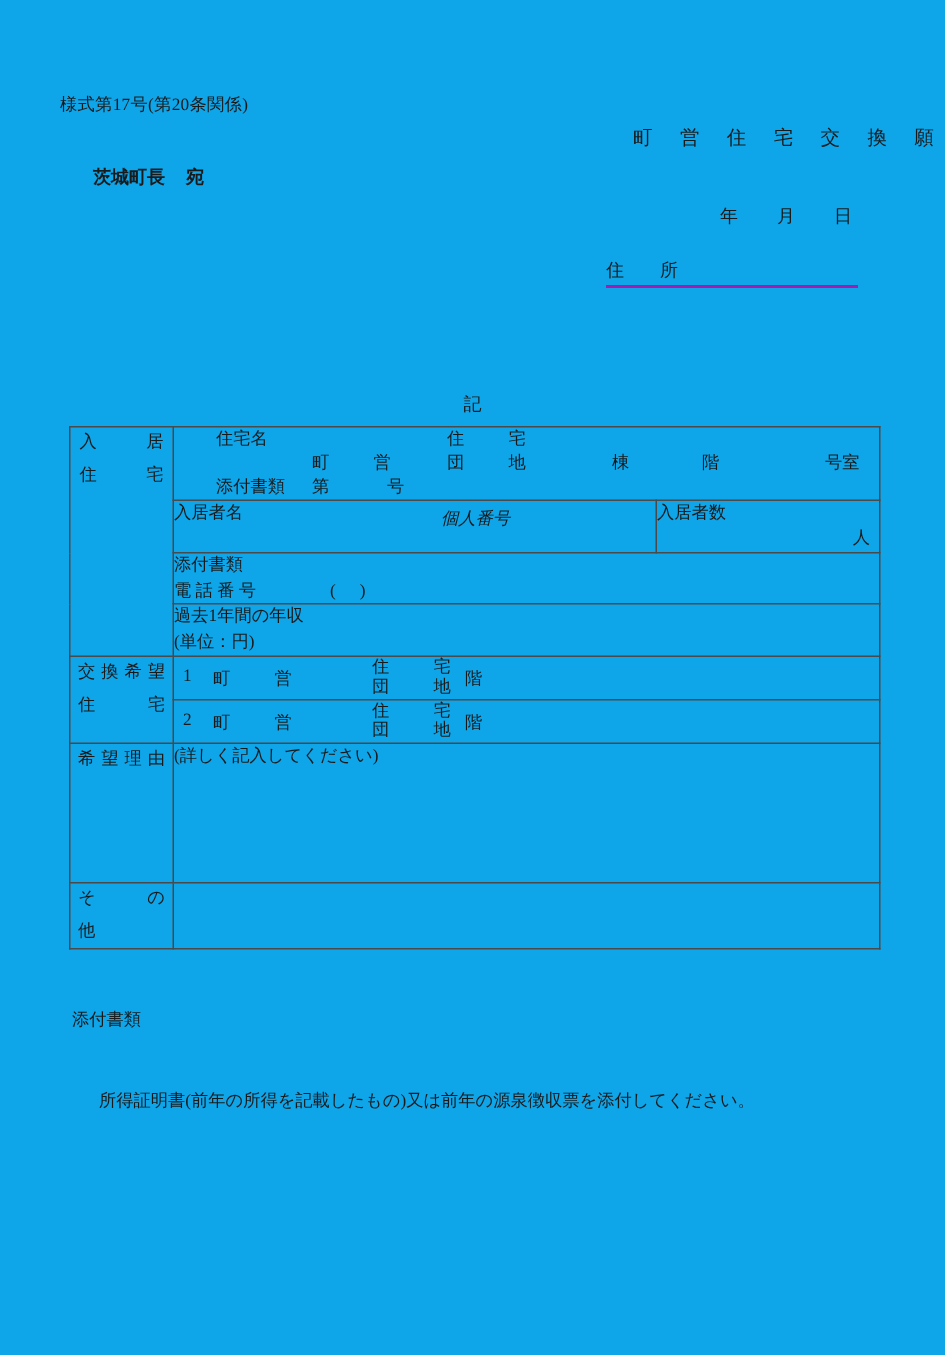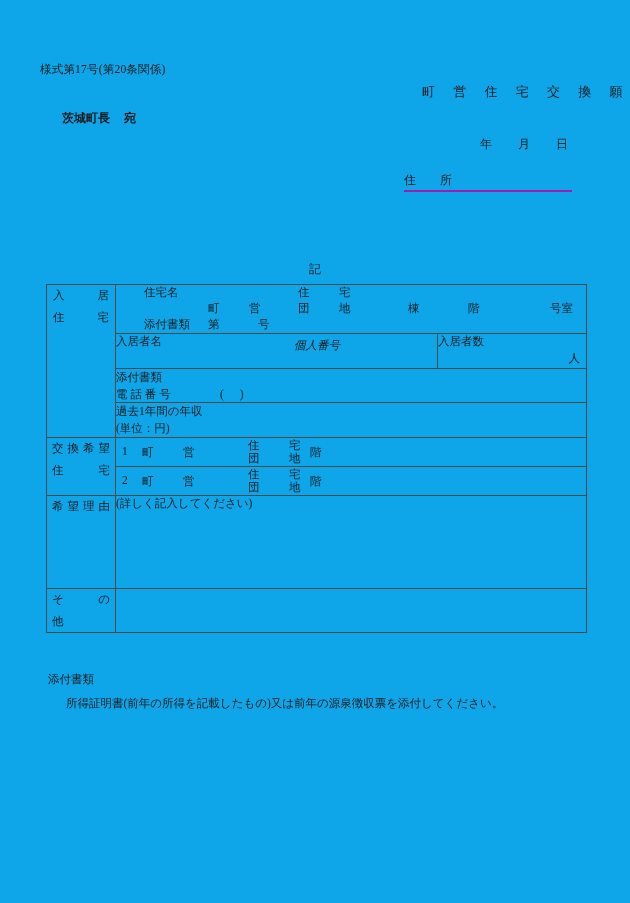--- a/index.html
+++ b/index.html
@@ -219,21 +219,21 @@
   .attach-title {
     position: absolute;
     left: 48px;
     top: 672px;
     font-size: 11.5px;
     white-space: nowrap;
   }
   .attach-body {
     position: absolute;
     left: 66px;
-    top: 696px;
+    top: 726px;
     font-size: 11.5px;
     white-space: nowrap;
   }
 </style>
 </head>
 <body>
 
 <div class="page">
 
   <div class="form-no">様式第17号(第20条関係)</div>

